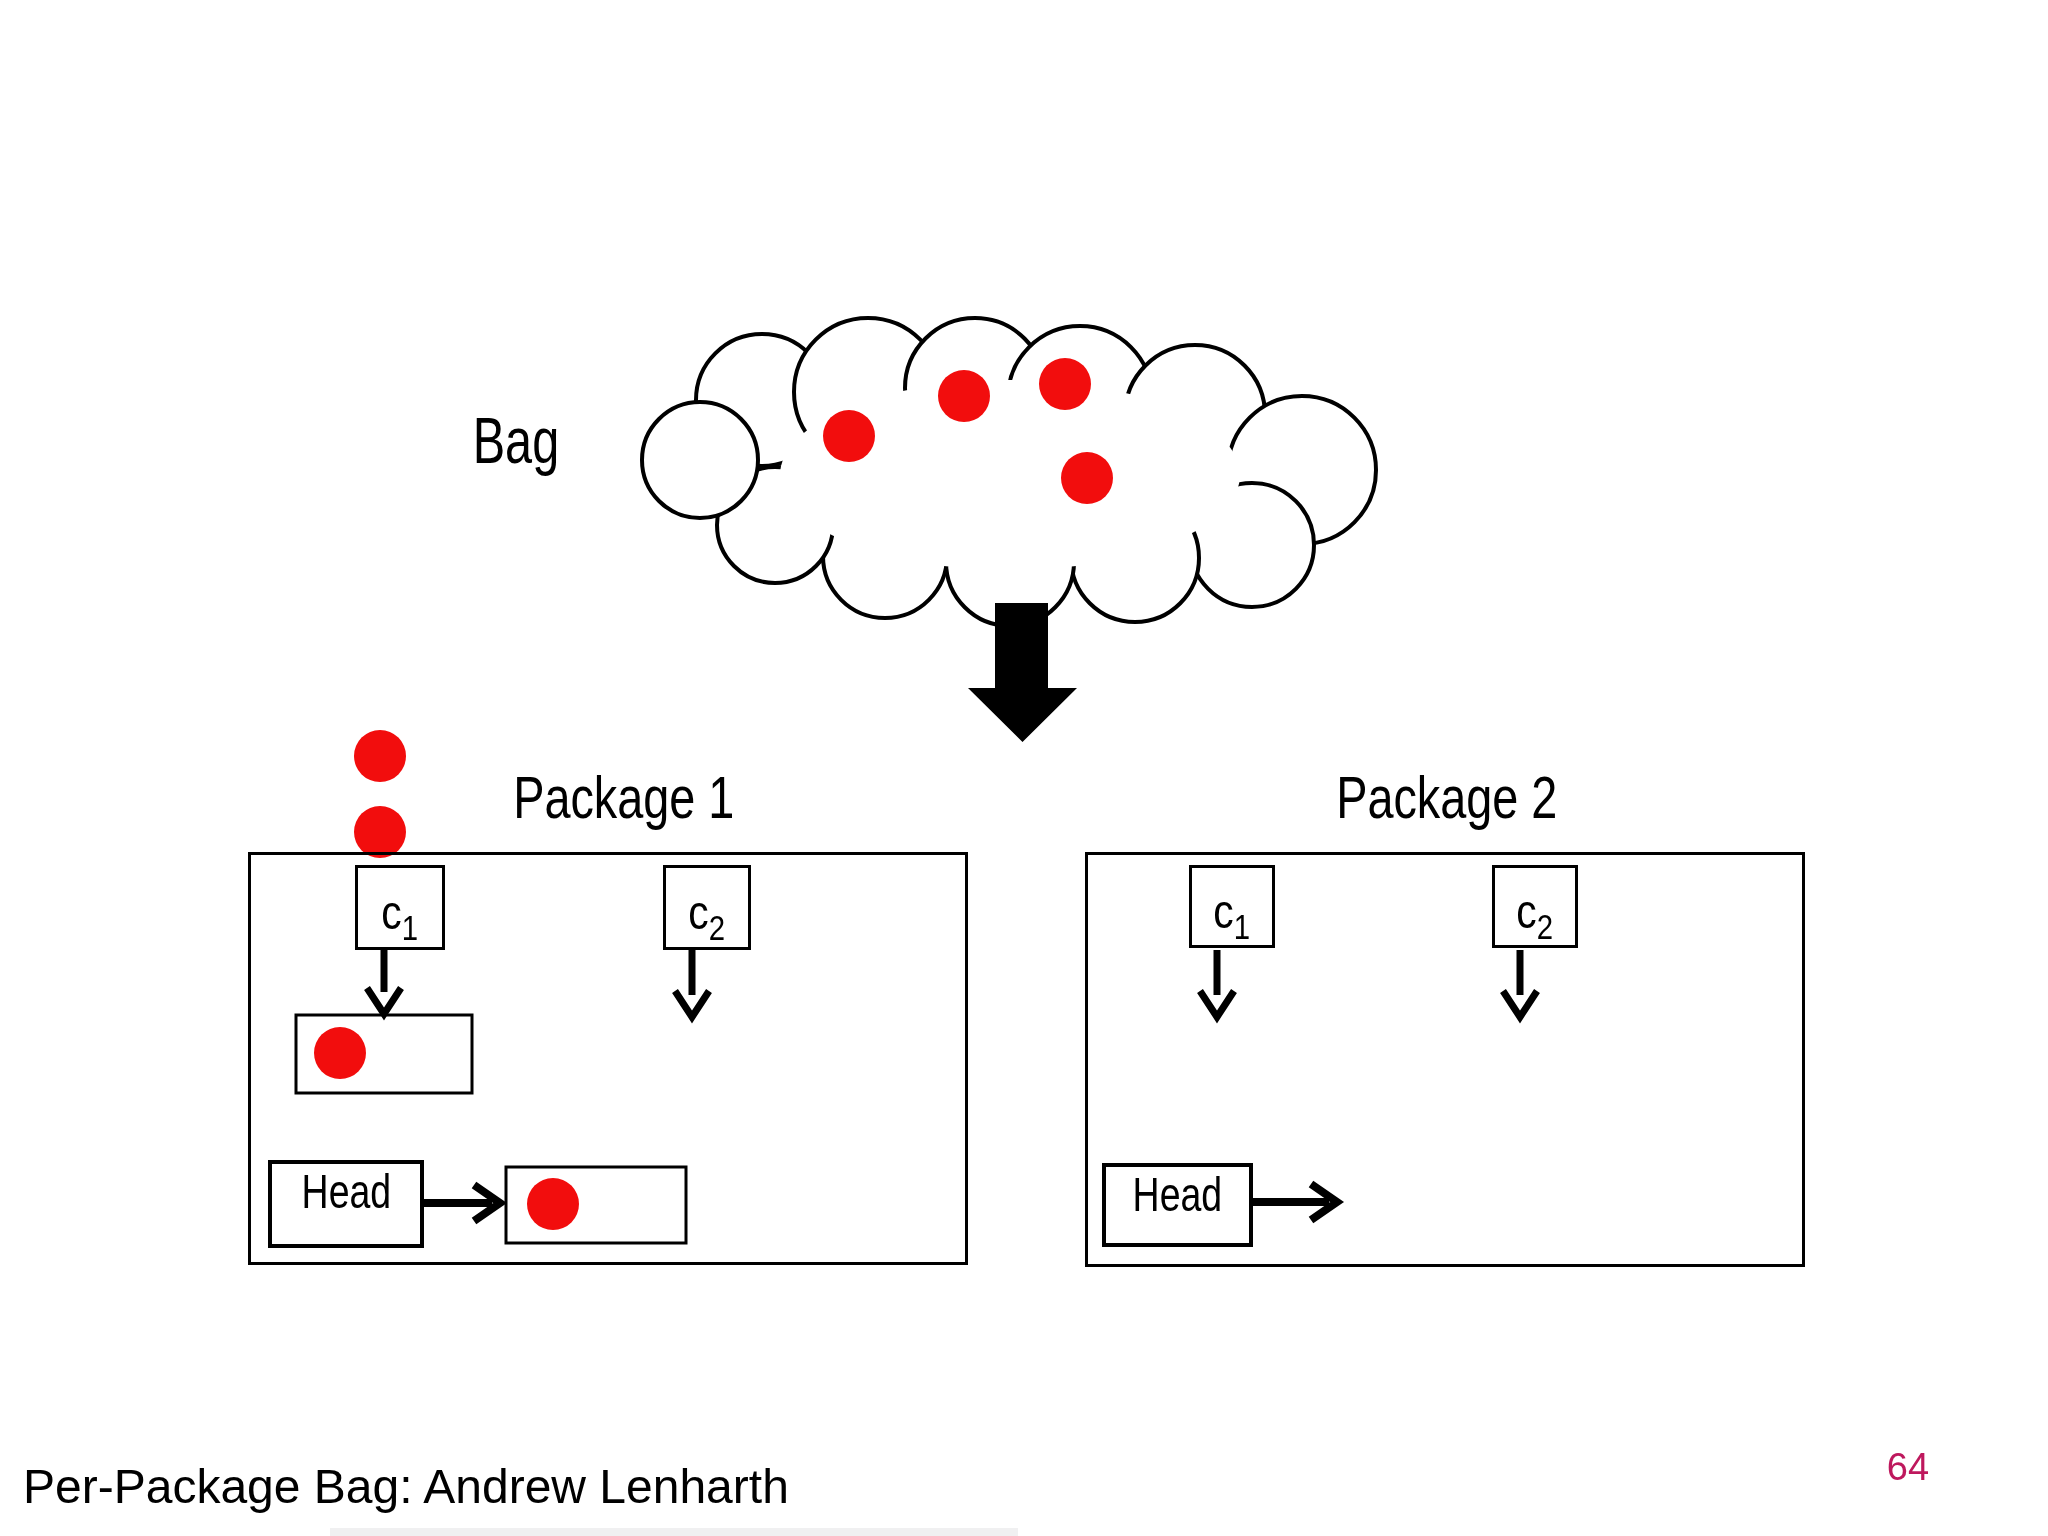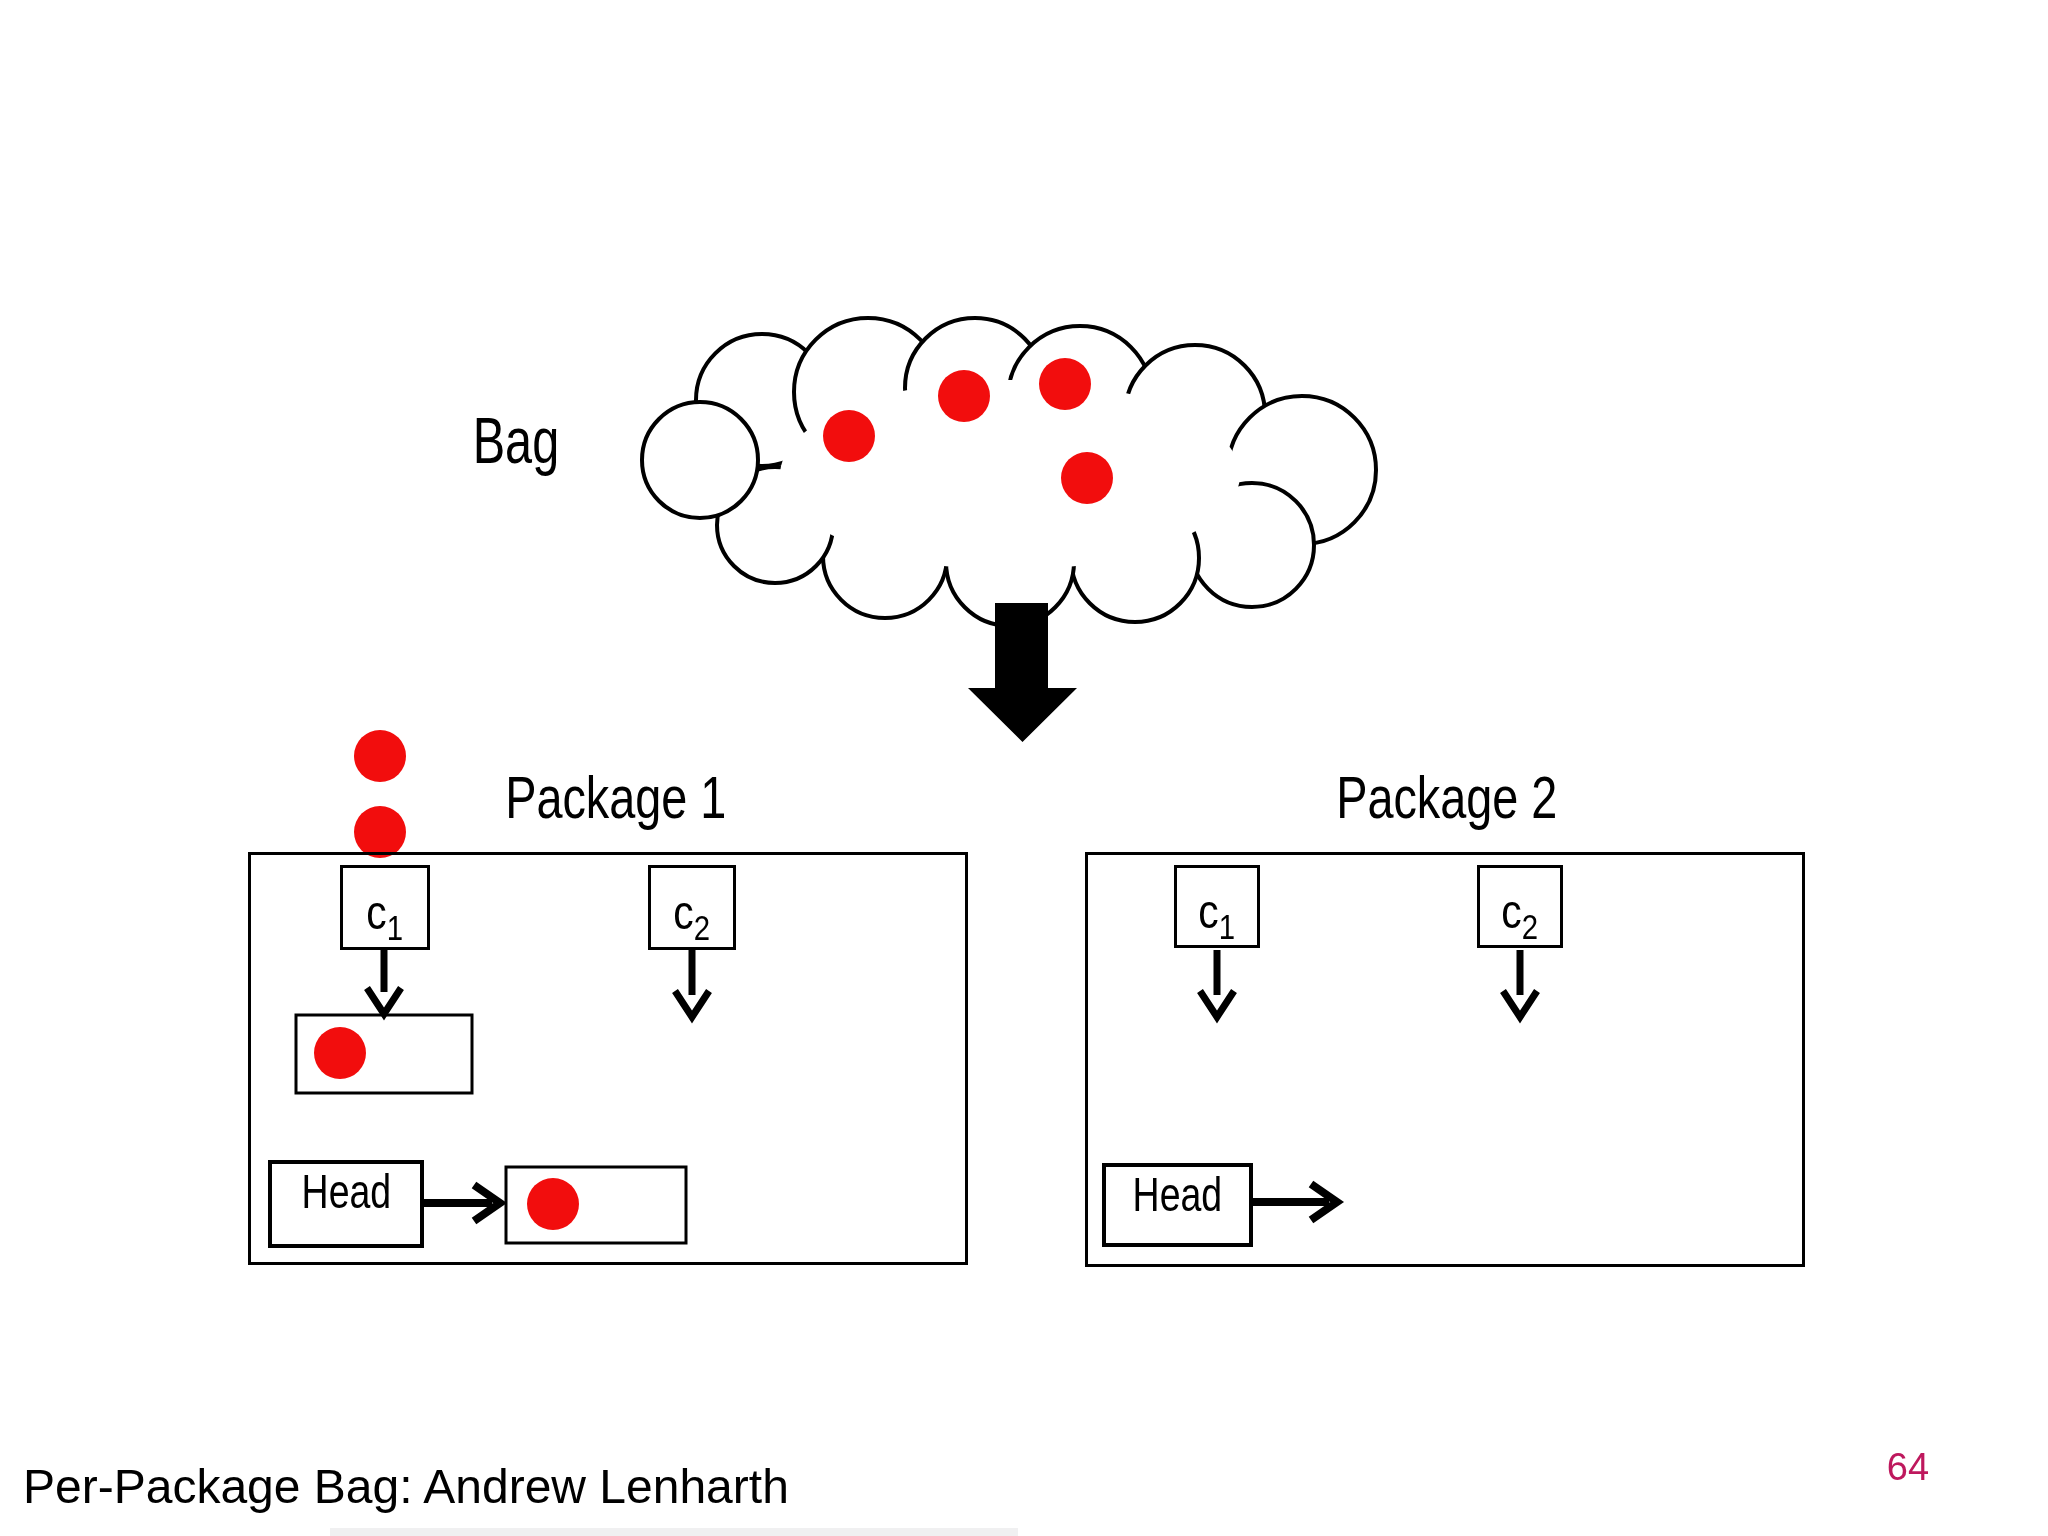--- a/index.html
+++ b/index.html
@@ -13,21 +13,21 @@
   .cond76{display:inline-block;transform:scaleX(0.76);transform-origin:center;white-space:nowrap;}
   .cond85{display:inline-block;transform:scaleX(0.85);transform-origin:center;white-space:nowrap;}
   .cond91{display:inline-block;transform:scaleX(0.91);transform-origin:center;white-space:nowrap;}
   .title{top:126px;left:31px;width:2000px;font-size:122px;font-weight:700;line-height:1.05;}
   .bag-label{top:408px;left:366px;width:300px;font-size:64px;line-height:1.05;}
   .pkg-label{top:766px;width:500px;font-size:60px;line-height:1.05;}
   .pkg-rect{border:3px solid #000;background:transparent;box-sizing:border-box;}
   .c-box{
     border:3px solid #000;background:#fff;box-sizing:border-box;
     display:flex;align-items:center;justify-content:center;
-    font-size:48px;padding-top:10px;
+    font-size:48px;padding-top:10px;margin-left:15px;
   }
   .c-box sub{font-size:0.72em;line-height:0;}
   .head-box{
     border:4px solid #000;background:#fff;box-sizing:border-box;
     display:flex;align-items:flex-start;justify-content:center;font-size:48px;
   }
   .footer{top:1462px;left:23px;font-size:48px;line-height:1.05;white-space:nowrap;}
   .page-num{top:1448px;left:1878px;width:60px;font-size:38px;line-height:1.05;color:#be185d;}
   .bottom-strip{top:1528px;left:330px;width:688px;height:8px;background:#f0f0f1;}
   svg{position:absolute;top:0;left:0;}
@@ -110,21 +110,21 @@
       </g>
     <g></g>
     <g></g>
   </svg>
 
 
   <div class="abs ctr bag-label">
     <span class="cond76">Bag</span>
   </div>
 
-  <div class="abs ctr pkg-label" style="left:366px;">
+  <div class="abs ctr pkg-label" style="left:374px;">
     <span class="cond">Package 1</span>
   </div>
   <div class="abs ctr pkg-label" style="left:1197px;">
     <span class="cond">Package 2</span>
   </div>
 
   <div class="abs pkg-rect" style="left:248px;top:852px;width:720px;height:413px;"></div>
   <div class="abs c-box" style="left:340px;top:865px;width:90px;height:85px;">
     <span class="cond85"><span>c</span><sub>1</sub></span>
   </div>

